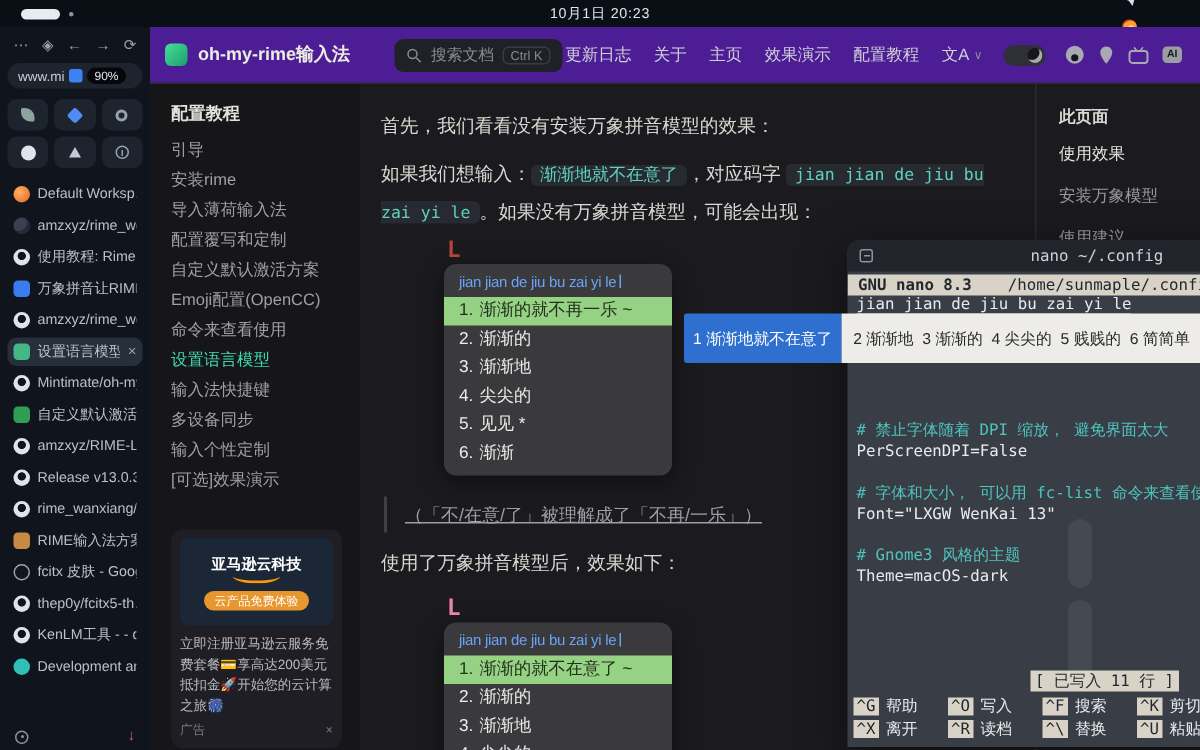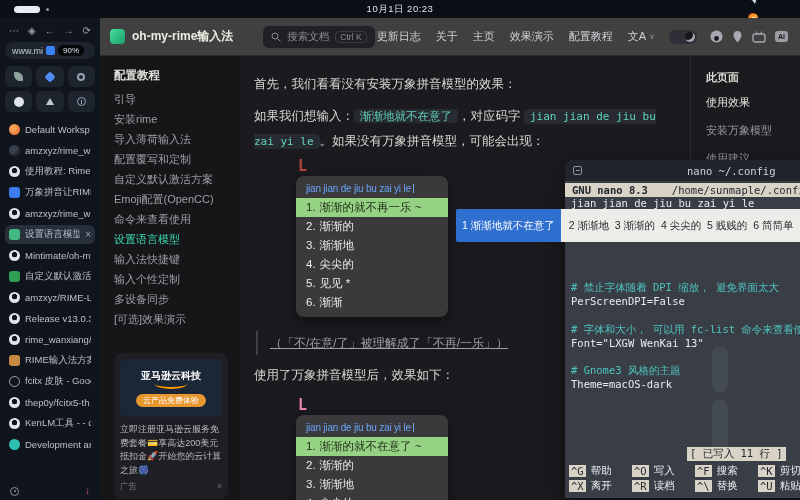--- a/index.html
+++ b/index.html
@@ -60,21 +60,21 @@
   .tfav.teal { background:#2fbfb4; border-radius:50%; }
   .tlabel { font-size:9.5px; white-space:nowrap; overflow:hidden; color:#b9c0cb; }
   .tclose { margin-left:auto; color:#99a2af; font-size:10px; }
   .bfoot { position:absolute; bottom:4px; left:10px; right:10px; display:flex; justify-content:space-between; align-items:center; }
   .f-eye { width:9px; height:9px; border:1px solid #8b93a0; border-radius:50%; position:relative; }
   .f-eye::after { content:""; position:absolute; left:2.5px; top:2.5px; width:2px; height:2px; background:#8b93a0; border-radius:50%; }
   .f-dl { color:#d45d86; font-size:10px; line-height:10px; }
 
   
   .app { position:absolute; left:100px; top:18px; width:700px; height:482px; background:#1b1b1f; color:#dfdfd6; }
-  .dheader { position:absolute; left:0; top:0; right:0; height:38px; background:#404040; border-bottom:1px solid #2b2b30;
+  .dheader { position:absolute; left:0; top:0; right:0; height:38px; background:#4c1d95; border-bottom:1px solid #2b2b30;
              display:flex; align-items:center; padding:0 12px 0 10px; z-index:2; }
   .dlogo { width:15px; height:15px; border-radius:4px; background:linear-gradient(135deg,#4ade9c,#18a06a); flex:none; }
   .dtitle { font-weight:bold; font-size:12px; color:#ececé3; color:#ecece3; margin-left:7px; white-space:nowrap; }
   .dsearch { margin-left:30px; background:#202127; border-radius:6px; height:22px; display:flex; align-items:center;
              gap:6px; padding:0 8px; color:#8b8b93; font-size:10.5px; }
   .dsearch kbd { border:1px solid #3a3a42; border-radius:4px; padding:0 4px; font-size:8.5px; font-family:"Liberation Sans",sans-serif; color:#8b8b93; }
   .dnav { margin-left:auto; display:flex; gap:15px; font-size:11px; color:#d0d0d6; white-space:nowrap; }
   .dnav span { cursor:default; }
   .dlang { display:flex; align-items:center; gap:3px; margin-left:15px; font-size:11px; color:#d0d0d6; }
   .chev { font-size:8px; color:#8b8b93; }
@@ -358,22 +358,22 @@
 
     <div class="ditem">引导</div>
         <div class="ditem">安装rime</div>
         <div class="ditem">导入薄荷输入法</div>
         <div class="ditem">配置覆写和定制</div>
         <div class="ditem">自定义默认激活方案</div>
         <div class="ditem">Emoji配置(OpenCC)</div>
         <div class="ditem">命令来查看使用</div>
         <div class="ditem active">设置语言模型</div>
         <div class="ditem">输入法快捷键</div>
+        <div class="ditem">多设备同步</div>
         <div class="ditem">输入个性定制</div>
-        <div class="ditem">多设备同步</div>
         <div class="ditem">[可选]效果演示</div>
       </div>
     <div class="ad-card">
       <div class="ad-img">
         <span class="ad-brand">亚马逊云科技</span>
         <span class="ad-smile"></span>
         <span class="ad-cta">云产品免费体验</span>
       </div>
       <div class="ad-text">立即注册亚马逊云服务免费套餐💳享高达200美元抵扣金🚀开始您的云计算之旅🎆</div>
       <div class="ad-foot">

